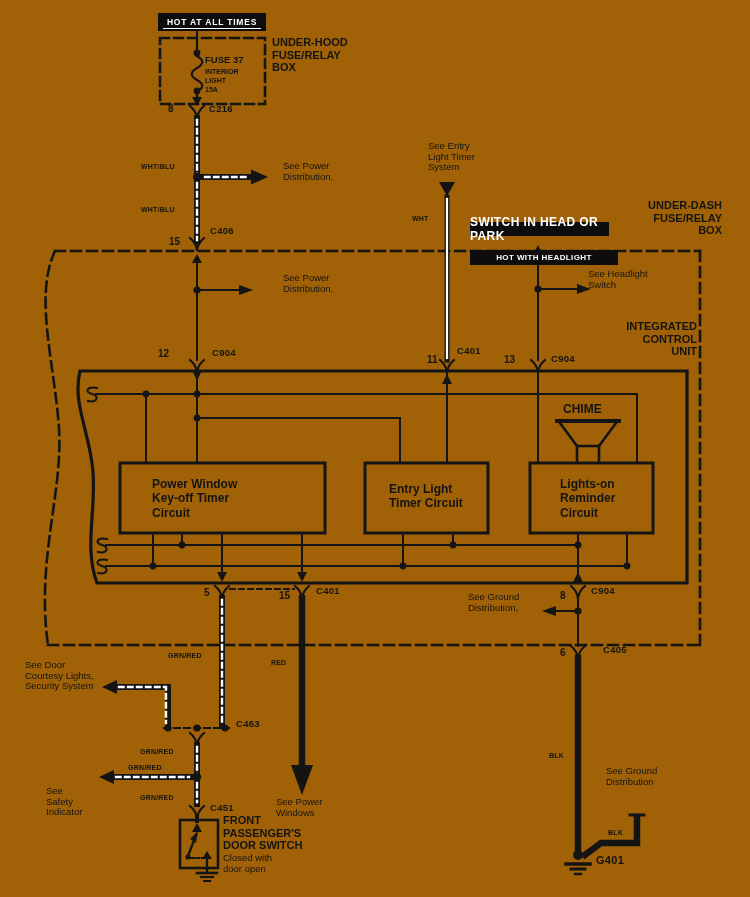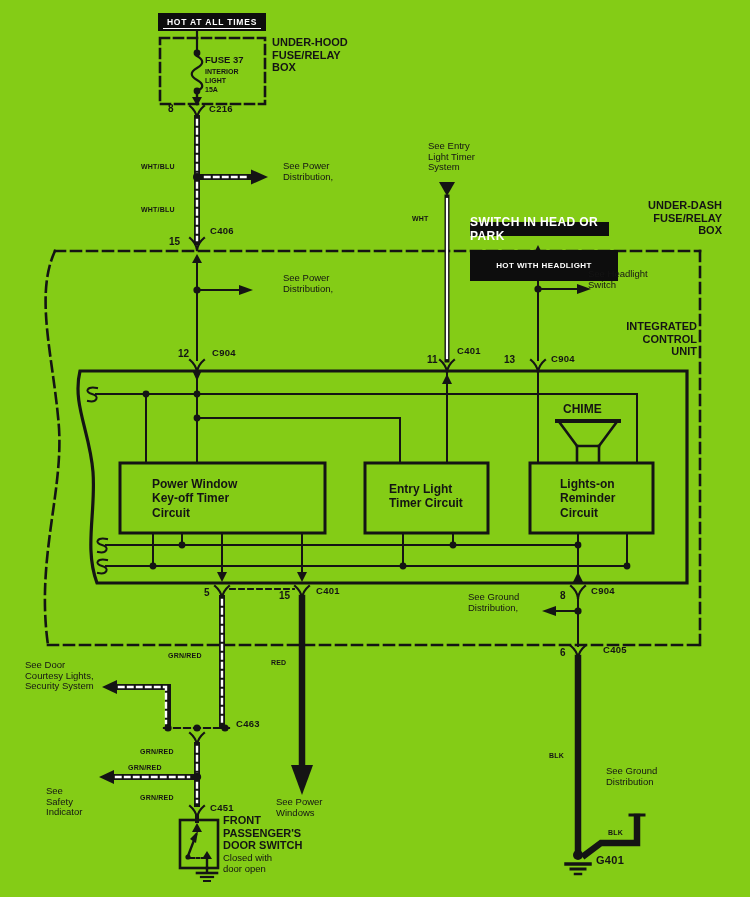--- a/index.html
+++ b/index.html
@@ -1,17 +1,17 @@
 <!DOCTYPE html>
 <html><head>
 <meta charset="utf-8">
 <style>
   html,body{margin:0;padding:0;background:#ffffff;}
   .canvas{
-    position:relative;width:750px;height:897px;background:#84cc16;
+    position:relative;width:750px;height:897px;background:#a16207;
     font-family:"Liberation Sans",sans-serif;color:#141414;overflow:hidden;
   }
   .art{position:absolute;left:0;top:0;}
   .lbl{
     position:absolute;white-space:pre-line;line-height:1.13;color:#141414;
     font-family:"Liberation Sans",sans-serif;
   }
   .b{font-weight:bold;}
   .hdr{font-size:11px;font-weight:bold;line-height:1.15;}
   .boxlbl{font-size:12px;font-weight:bold;line-height:1.2;}
@@ -233,21 +233,21 @@
         <line x1="201" y1="877" x2="213" y2="877" stroke-width="2.2"></line>
         <line x1="204" y1="881" x2="210" y2="881" stroke-width="2"></line>
       </g>
     </g>
   </svg>
 
   <div class="banner" style="left:158px;top:13px;width:108px;height:18px;">
     <span>HOT AT ALL TIMES</span>
     <span class="rule"></span>
   </div>
-  <div class="banner" style="left:470px;top:206px;width:148px;height:31px;font-size:8px;letter-spacing:.4px;margin-top:44px;">
+  <div class="banner" style="left:470px;top:206px;width:148px;height:15px;font-size:8px;letter-spacing:.4px;margin-top:44px;">
     <span>HOT WITH HEADLIGHT</span>
   </div>
   <div class="banner" style="left:470px;top:221.5px;width:139px;height:14px;font-size:12px;letter-spacing:.4px;">
     <span>SWITCH IN HEAD OR PARK</span>
   </div>
 
   <div class="lbl hdr" style="left:272px;top:36px;">UNDER-HOOD
 FUSE/RELAY
 BOX</div>
   <div class="lbl hdr ralign" style="left:622px;top:199px;width:100px;">UNDER-DASH
@@ -295,21 +295,21 @@
 Courtesy Lights,
 Security System</div>
   <div class="lbl ref" style="left:46px;top:786px;">See
 Safety
 Indicator</div>
   <div class="lbl ref" style="left:276px;top:797px;">See Power
 Windows</div>
 
   <div class="lbl pin" style="left:168px;top:103px;">8</div>
   <div class="lbl pin" style="left:169px;top:236px;">15</div>
-  <div class="lbl pin" style="left:158px;top:348px;margin-left:20px;">12</div>
+  <div class="lbl pin" style="left:158px;top:348px;">12</div>
   <div class="lbl pin" style="left:427px;top:354px;">11</div>
   <div class="lbl pin" style="left:504px;top:354px;">13</div>
   <div class="lbl pin" style="left:204px;top:587px;">5</div>
   <div class="lbl pin" style="left:279px;top:590px;">15</div>
   <div class="lbl pin" style="left:560px;top:590px;">8</div>
   <div class="lbl pin" style="left:560px;top:647px;">6</div>
 
   <div class="lbl conn" style="left:209px;top:104px;">C216</div>
   <div class="lbl conn" style="left:210px;top:226px;text-align:center;">C406</div>
   <div class="lbl conn" style="left:212px;top:348px;">C904</div>

